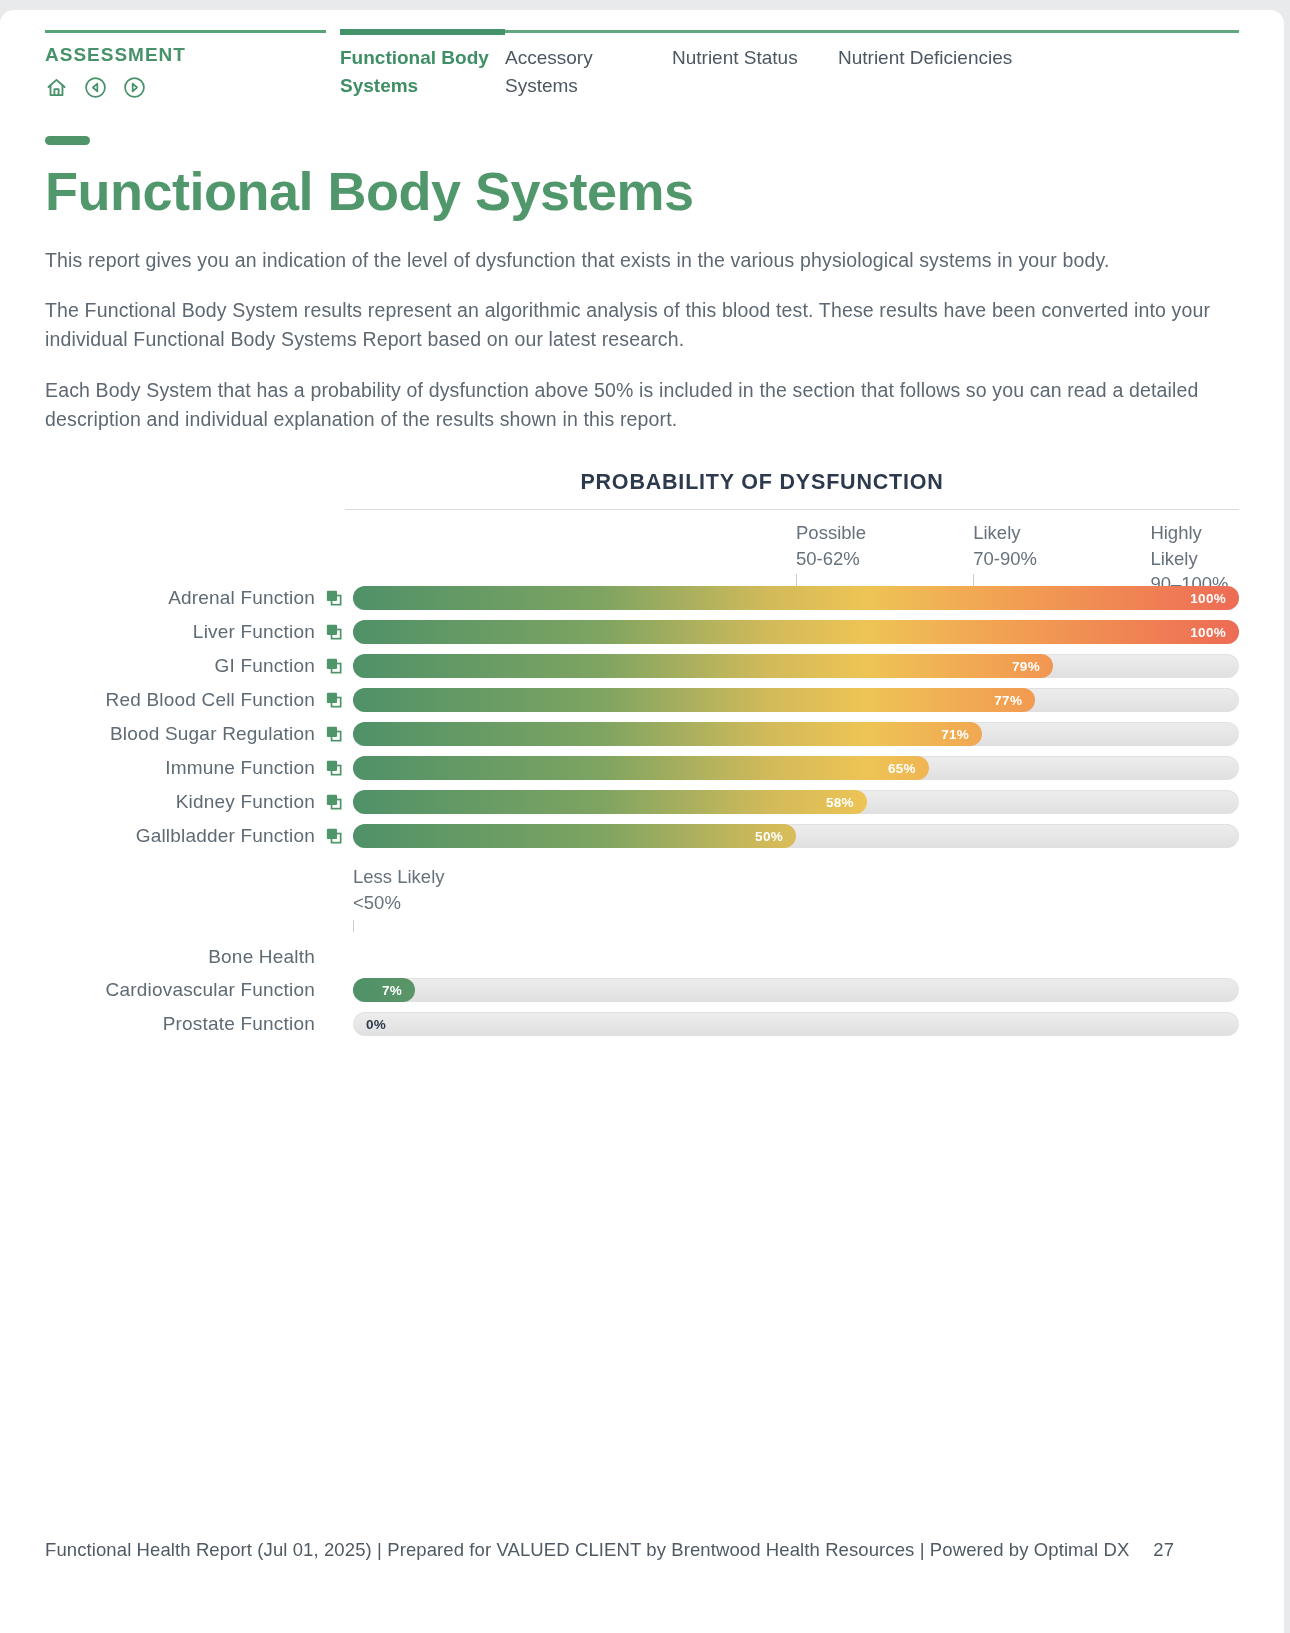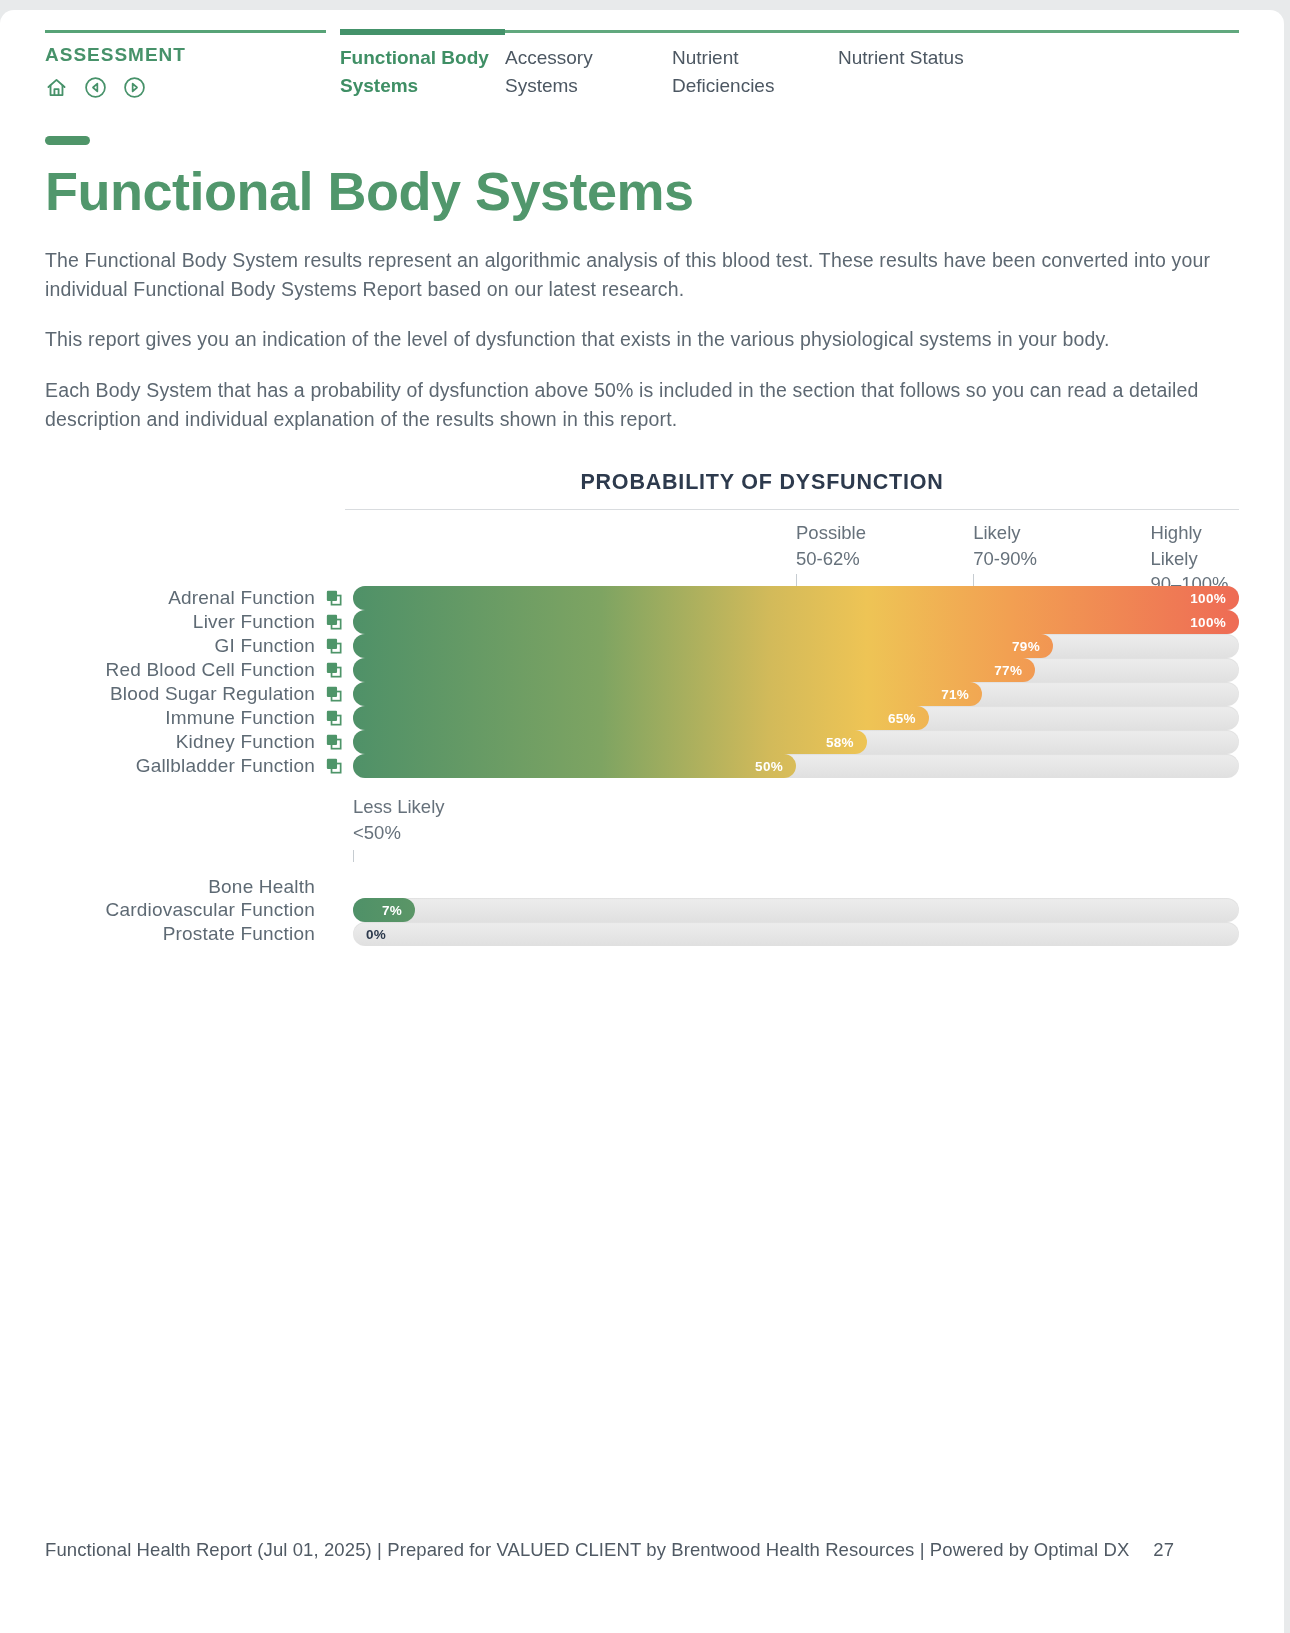--- a/index.html
+++ b/index.html
@@ -51,21 +51,21 @@
   .chart-title{
     margin-left:240px;
     text-align:center;
     font-size:21.5px;font-weight:bold;color:#2d3a4d;letter-spacing:0.8px;
   }
   .chart-topline{margin:14px 0 10px 300px;border:0;border-top:1px solid #d9dcdf;height:0;}
   .thresh-row{position:relative;height:66px;margin-left:var(--track-x);}
   .thresh{position:absolute;top:0;width:96px;font-size:18.5px;line-height:1.38;color:#66717b;}
   .thresh .tick{width:1px;height:12px;background:#c6ccd1;margin-top:3px;}
 
-  .chart-row{display:grid;grid-template-columns:270px 22px 1fr;column-gap:8px;align-items:center;}
+  .chart-row{display:grid;grid-template-columns:270px 22px 1fr;column-gap:8px;align-items:center;margin-bottom:10px;}
   .row-label{font-size:19px;color:#5e6a74;text-align:right;white-space:nowrap;letter-spacing:0.2px;}
   .row-icon{width:22px;height:18px;display:flex;align-items:center;justify-content:center;}
   .track{
     height:24px;border-radius:999px;position:relative;
     background:linear-gradient(180deg,#ededed,#e0e0e0);
     box-shadow:inset 0 1px 1px rgba(0,0,0,0.05);
   }
   .fill{
     height:100%;border-radius:999px;position:relative;
     background-image:linear-gradient(90deg,#4f9168 0%,#7ea462 28%,#d2ba5a 47%,#eec455 58%,#f2a052 74%,#ee6b55 100%);
@@ -117,31 +117,31 @@
                 <circle cx="10" cy="10" r="8.2"></circle>
                 <path d="M8.4 6.6 L12.2 10 L8.4 13.4 Z"></path>
               </svg>
             </span>
           </div>
         </div>
         <div class="tabs">
           <div class="tabs-line"></div>
           <div class="tab active">Functional Body Systems</div>
           <div class="tab">Accessory Systems</div>
+          <div class="tab">Nutrient Status</div>
           <div class="tab">Nutrient Deficiencies</div>
-          <div class="tab">Nutrient Status</div>
         </div>
       </div>
 
       <div class="title-dash"></div>
       <h1 class="page-title">Functional Body Systems</h1>
 
       <div class="intro">
+        <p>This report gives you an indication of the level of dysfunction that exists in the various physiological systems in your body.</p>
         <p>The Functional Body System results represent an algorithmic analysis of this blood test. These results have been converted into your individual Functional Body Systems Report based on our latest research.</p>
-        <p>This report gives you an indication of the level of dysfunction that exists in the various physiological systems in your body.</p>
         <p>Each Body System that has a probability of dysfunction above 50% is included in the section that follows so you can read a detailed description and individual explanation of the results shown in this report.</p>
       </div>
 
       <div class="chart">
         <div class="chart-title">PROBABILITY OF DYSFUNCTION</div>
         <hr class="chart-topline">
         <div class="thresh-row">
             <div class="thresh" style="left: 50%;">
               <div>Possible</div>
               <div>50-62%</div>

